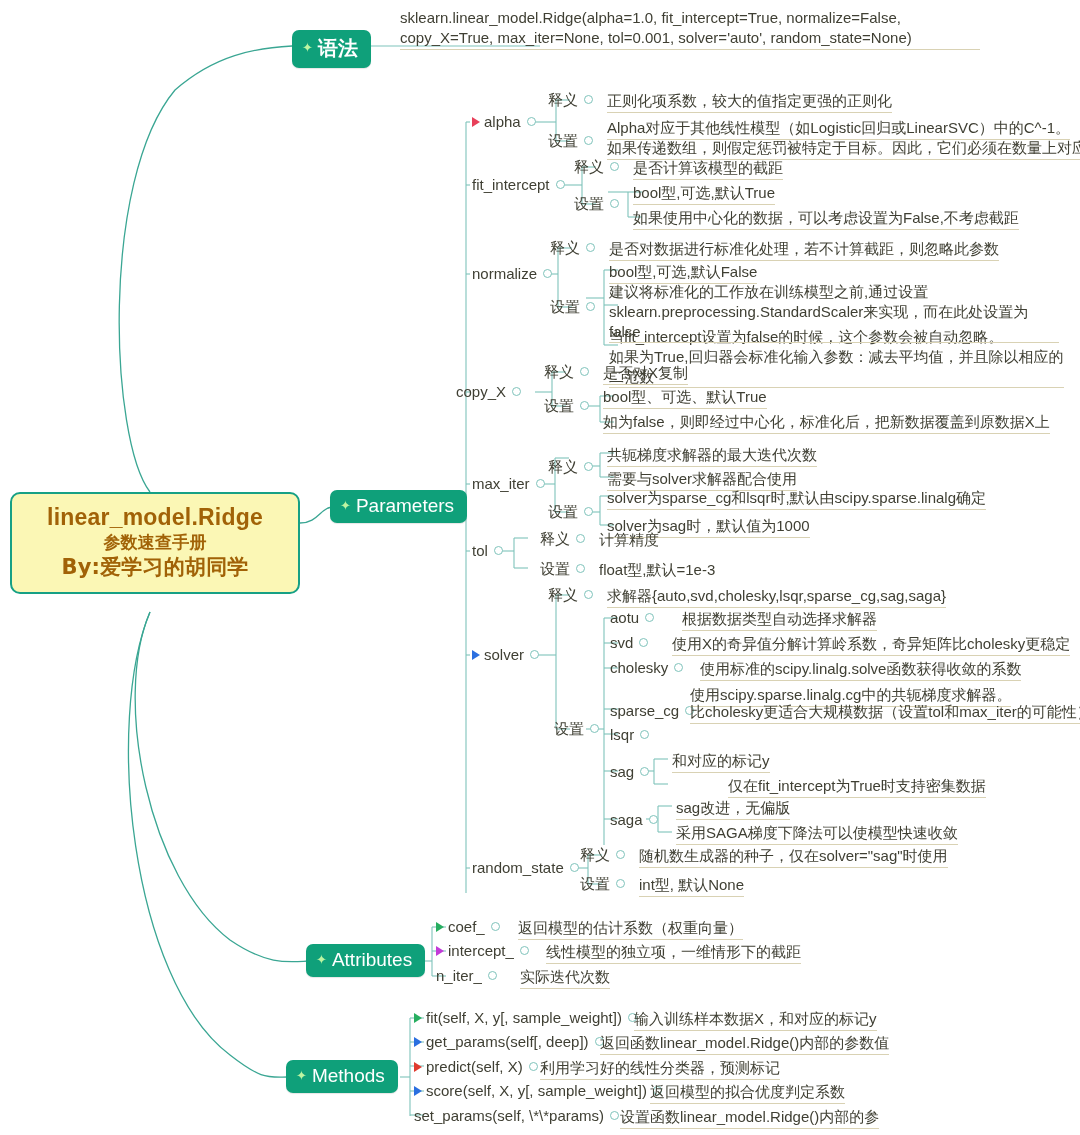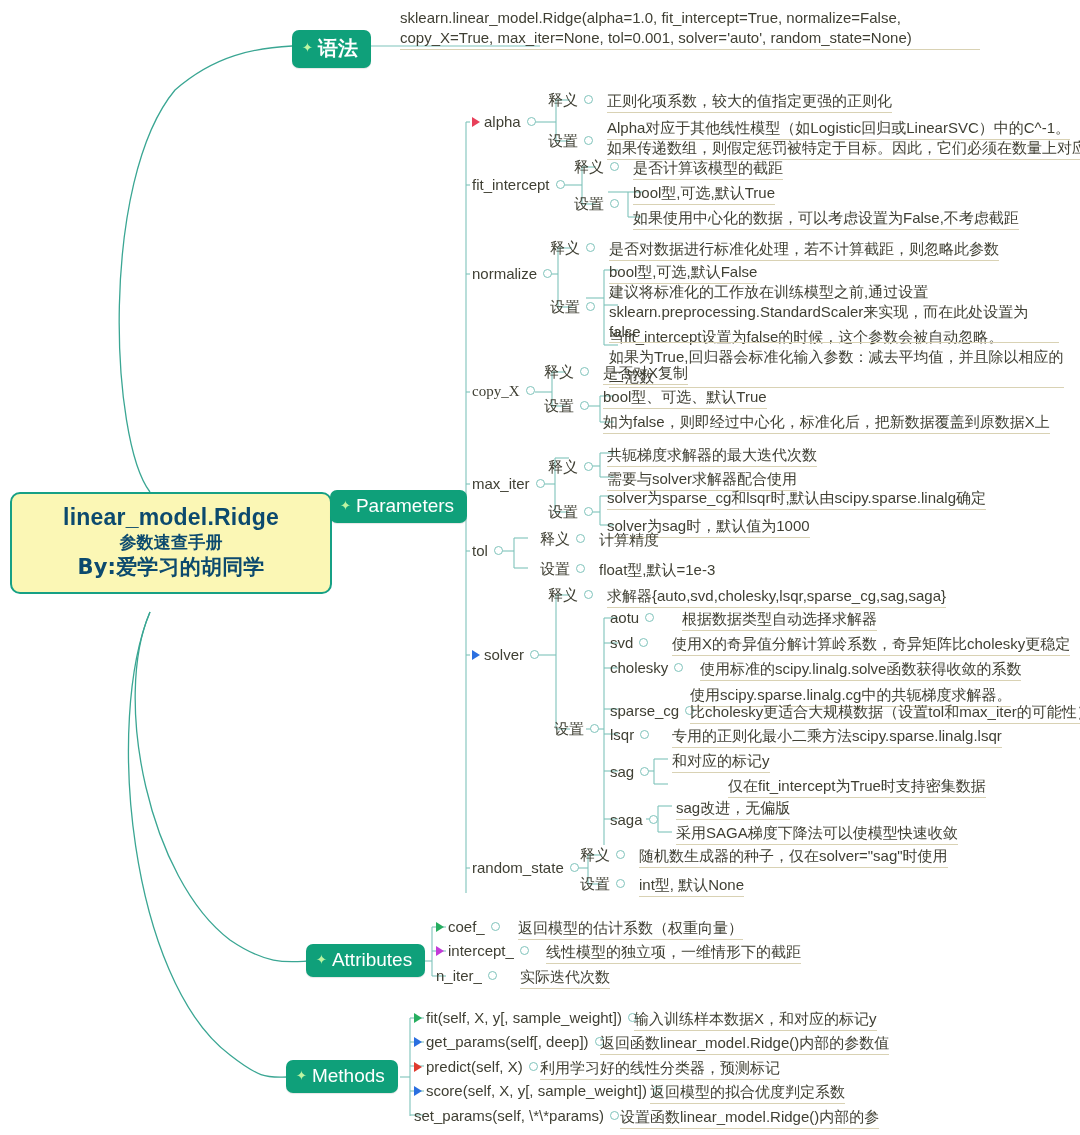--- a/index.html
+++ b/index.html
@@ -18,28 +18,28 @@
   svg#wires{
     position:absolute;
     left:0;top:0;
     width:1080px;height:1135px;
     pointer-events:none;
   }
   
   .root-node{
     position:absolute;
     left:10px;top:492px;
-    width:322px;
+    width:290px;
     box-sizing:border-box;
     background:#fbf7b5;
     border:2px solid #16a085;
     border-radius:10px;
     padding:9px 2px 11px;
     text-align:center;
-    color:#0c4a6e;
+    color:#a16207;
     font-weight:bold;
     line-height:1.28;
     font-size:22px;
     letter-spacing:.2px;
   }
   .root-node .l1{font-size:23px;}
   .root-node .l2{font-size:17px;}
   .root-node .l3{font-size:21px;}
 
   
@@ -307,21 +307,21 @@
   <div class="node underlined" style="left:609px;top:239px;">是否对数据进行标准化处理，若不计算截距，则忽略此参数</div>
   <div class="label" style="left:550px;top:298px;">
     <span class="cjk">设置</span><span class="dot"></span>
   </div>
   <div class="node underlined" style="left:609px;top:262px;">bool型,可选,默认False</div>
   <div class="node ml underlined" style="left:609px;top:327px;width:455px;white-space:pre-line;">当fit_intercept设置为false的时候，这个参数会被自动忽略。
 如果为True,回归器会标准化输入参数：减去平均值，并且除以相应的二范数</div>
   <div class="node ml underlined" style="left:609px;top:282px;width:450px;white-space:pre-line;">建议将标准化的工作放在训练模型之前,通过设置
 sklearn.preprocessing.StandardScaler来实现，而在此处设置为false</div>
 
-  <div class="label" style="left:472px;top:383px;font-family:Liberation Serif, serif;">
+  <div class="label" style="left:456px;top:383px;">
     <span>copy_X</span><span class="dot"></span>
   </div>
   <div class="label" style="left:544px;top:363px;">
     <span class="cjk">释义</span><span class="dot"></span>
   </div>
   <div class="node underlined" style="left:603px;top:363px;">是否对X复制</div>
   <div class="label" style="left:544px;top:397px;">
     <span class="cjk">设置</span><span class="dot"></span>
   </div>
   <div class="node underlined" style="left:603px;top:387px;">bool型、可选、默认True</div>
@@ -381,21 +381,20 @@
 
   <div class="label" style="left:610px;top:702px;">
     <span>sparse_cg</span><span class="dot"></span>
   </div>
   <div class="node underlined" style="left:690px;top:685px;">使用scipy.sparse.linalg.cg中的共轭梯度求解器。</div>
   <div class="node underlined" style="left:690px;top:702px;">比cholesky更适合大规模数据（设置tol和max_iter的可能性）</div>
 
   <div class="label" style="left:610px;top:726px;">
     <span>lsqr</span><span class="dot"></span>
   </div>
-  <div class="node underlined" style="left:672px;top:726px;">专用的正则化最小二乘方法scipy.sparse.linalg.lsqr</div>
 
   <div class="label" style="left:610px;top:763px;">
     <span>sag</span><span class="dot"></span>
   </div>
   <div class="node underlined" style="left:672px;top:751px;">和对应的标记y</div>
   <div class="node underlined" style="left:712px;top:776px;margin-left:16px;">仅在fit_intercept为True时支持密集数据</div>
 
   <div class="label" style="left:610px;top:811px;">
     <span>saga</span><span class="dot"></span>
   </div>

